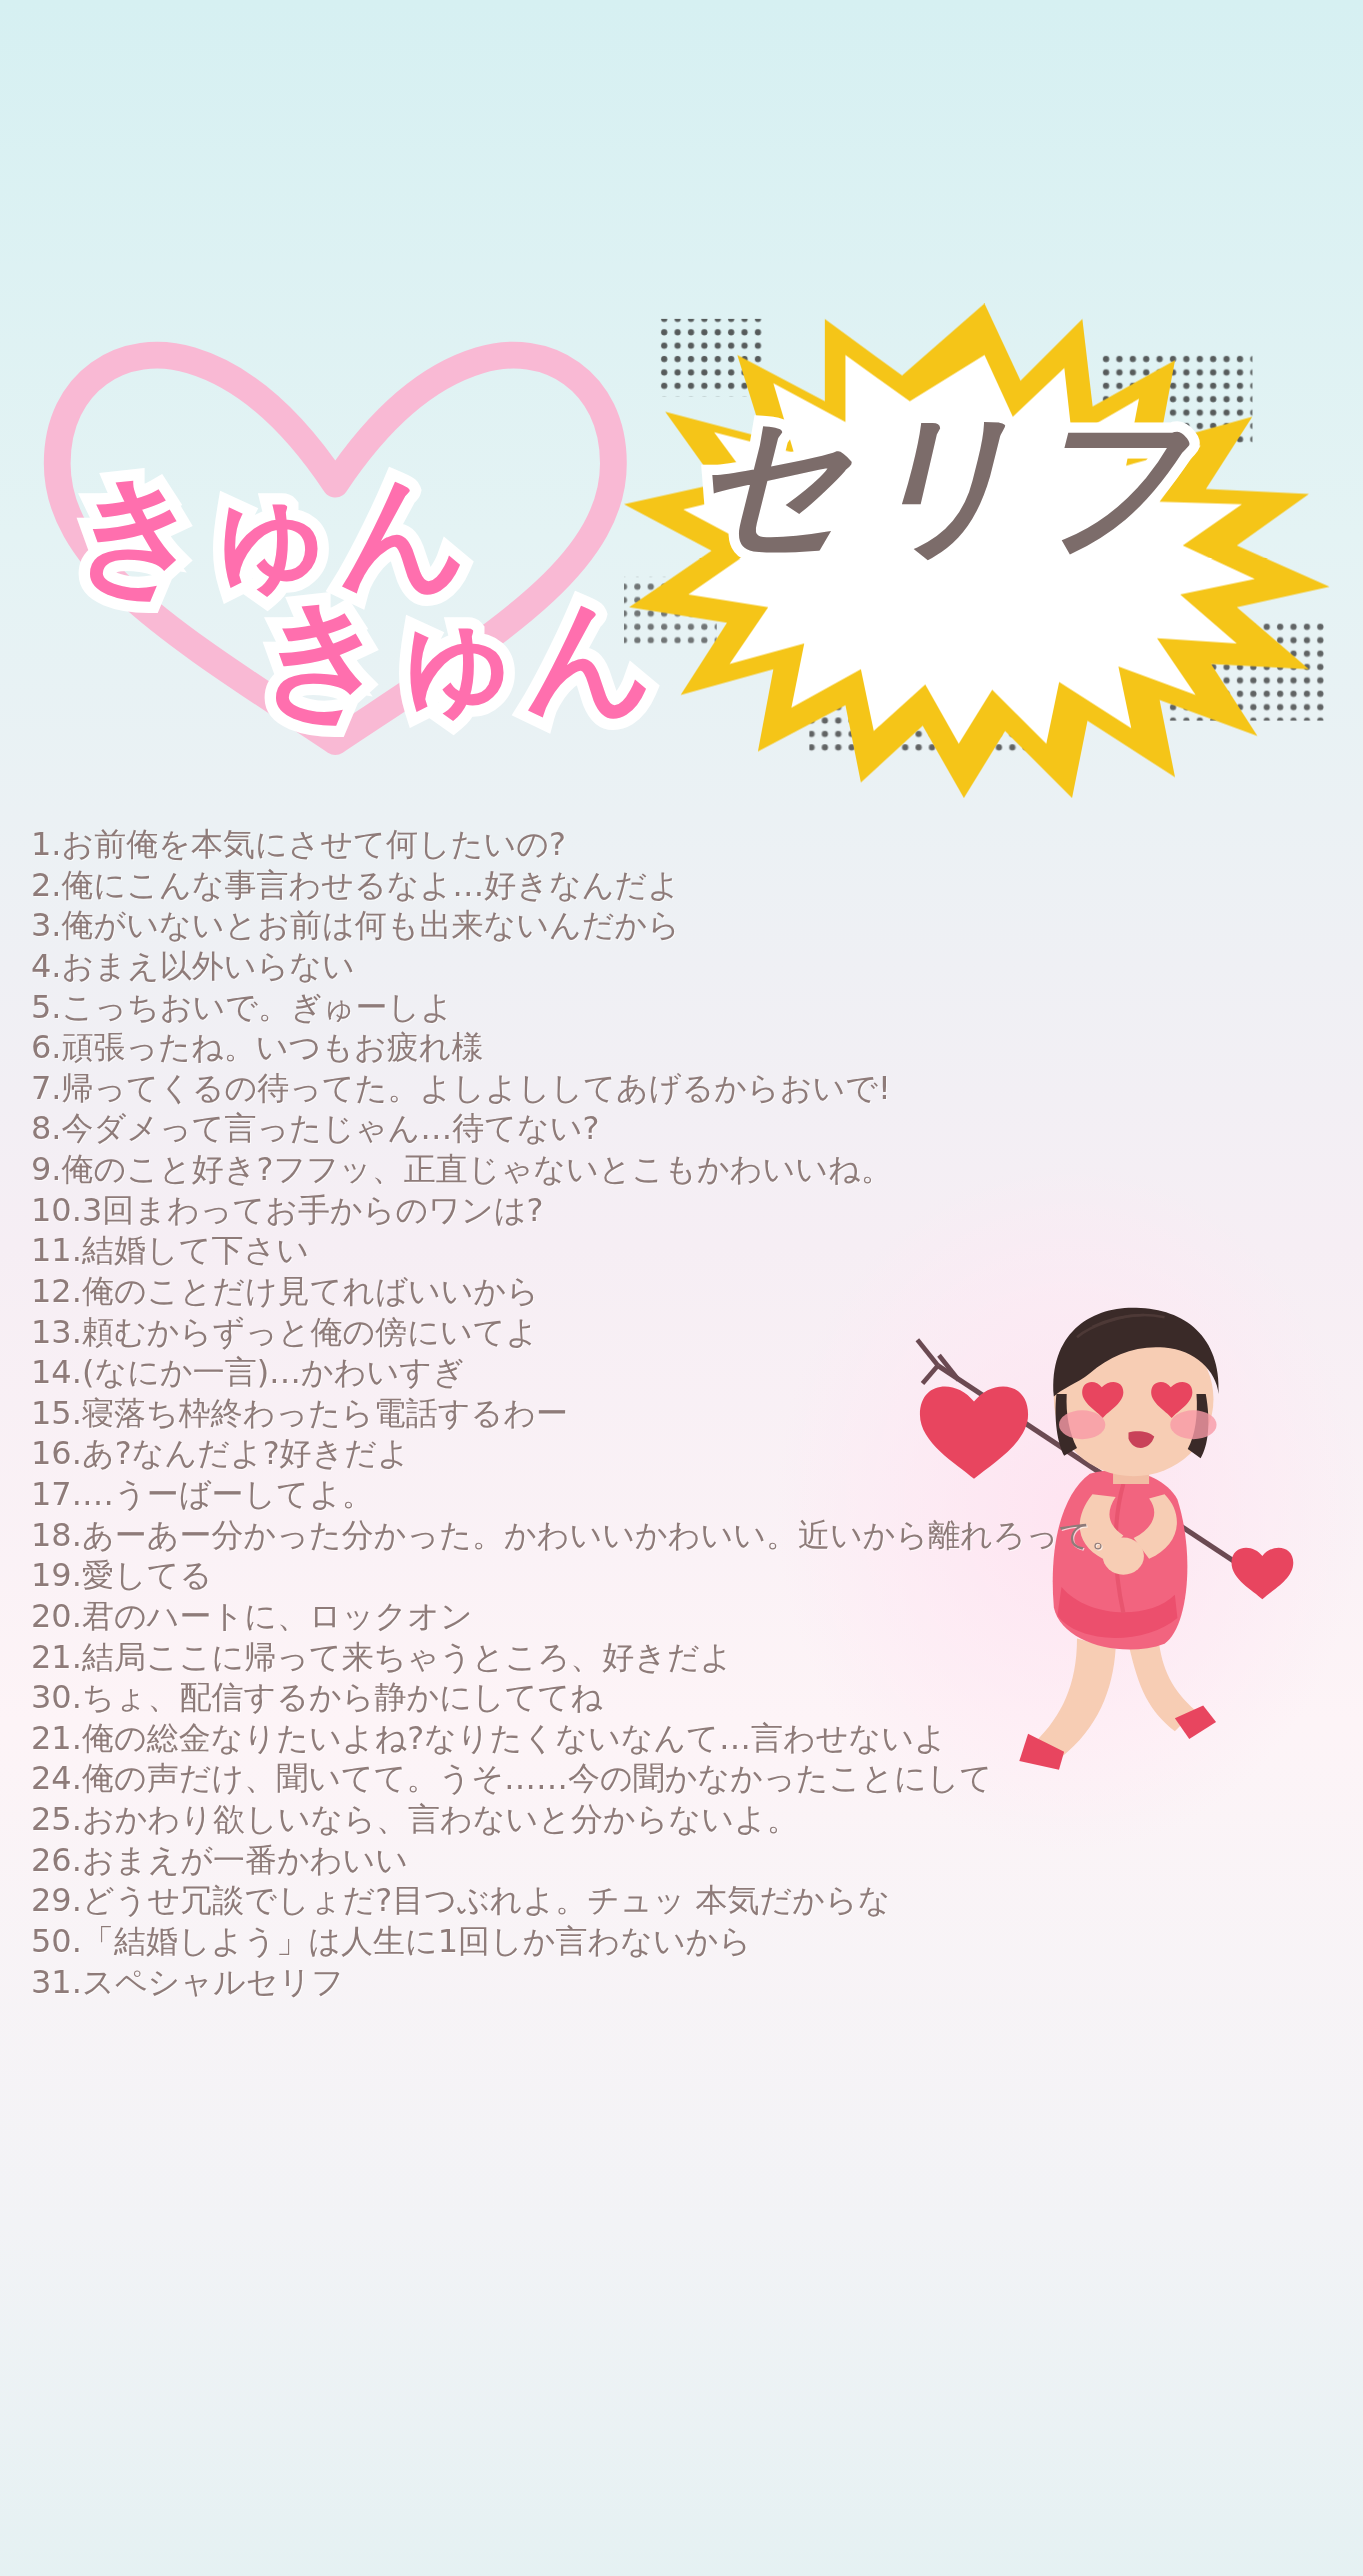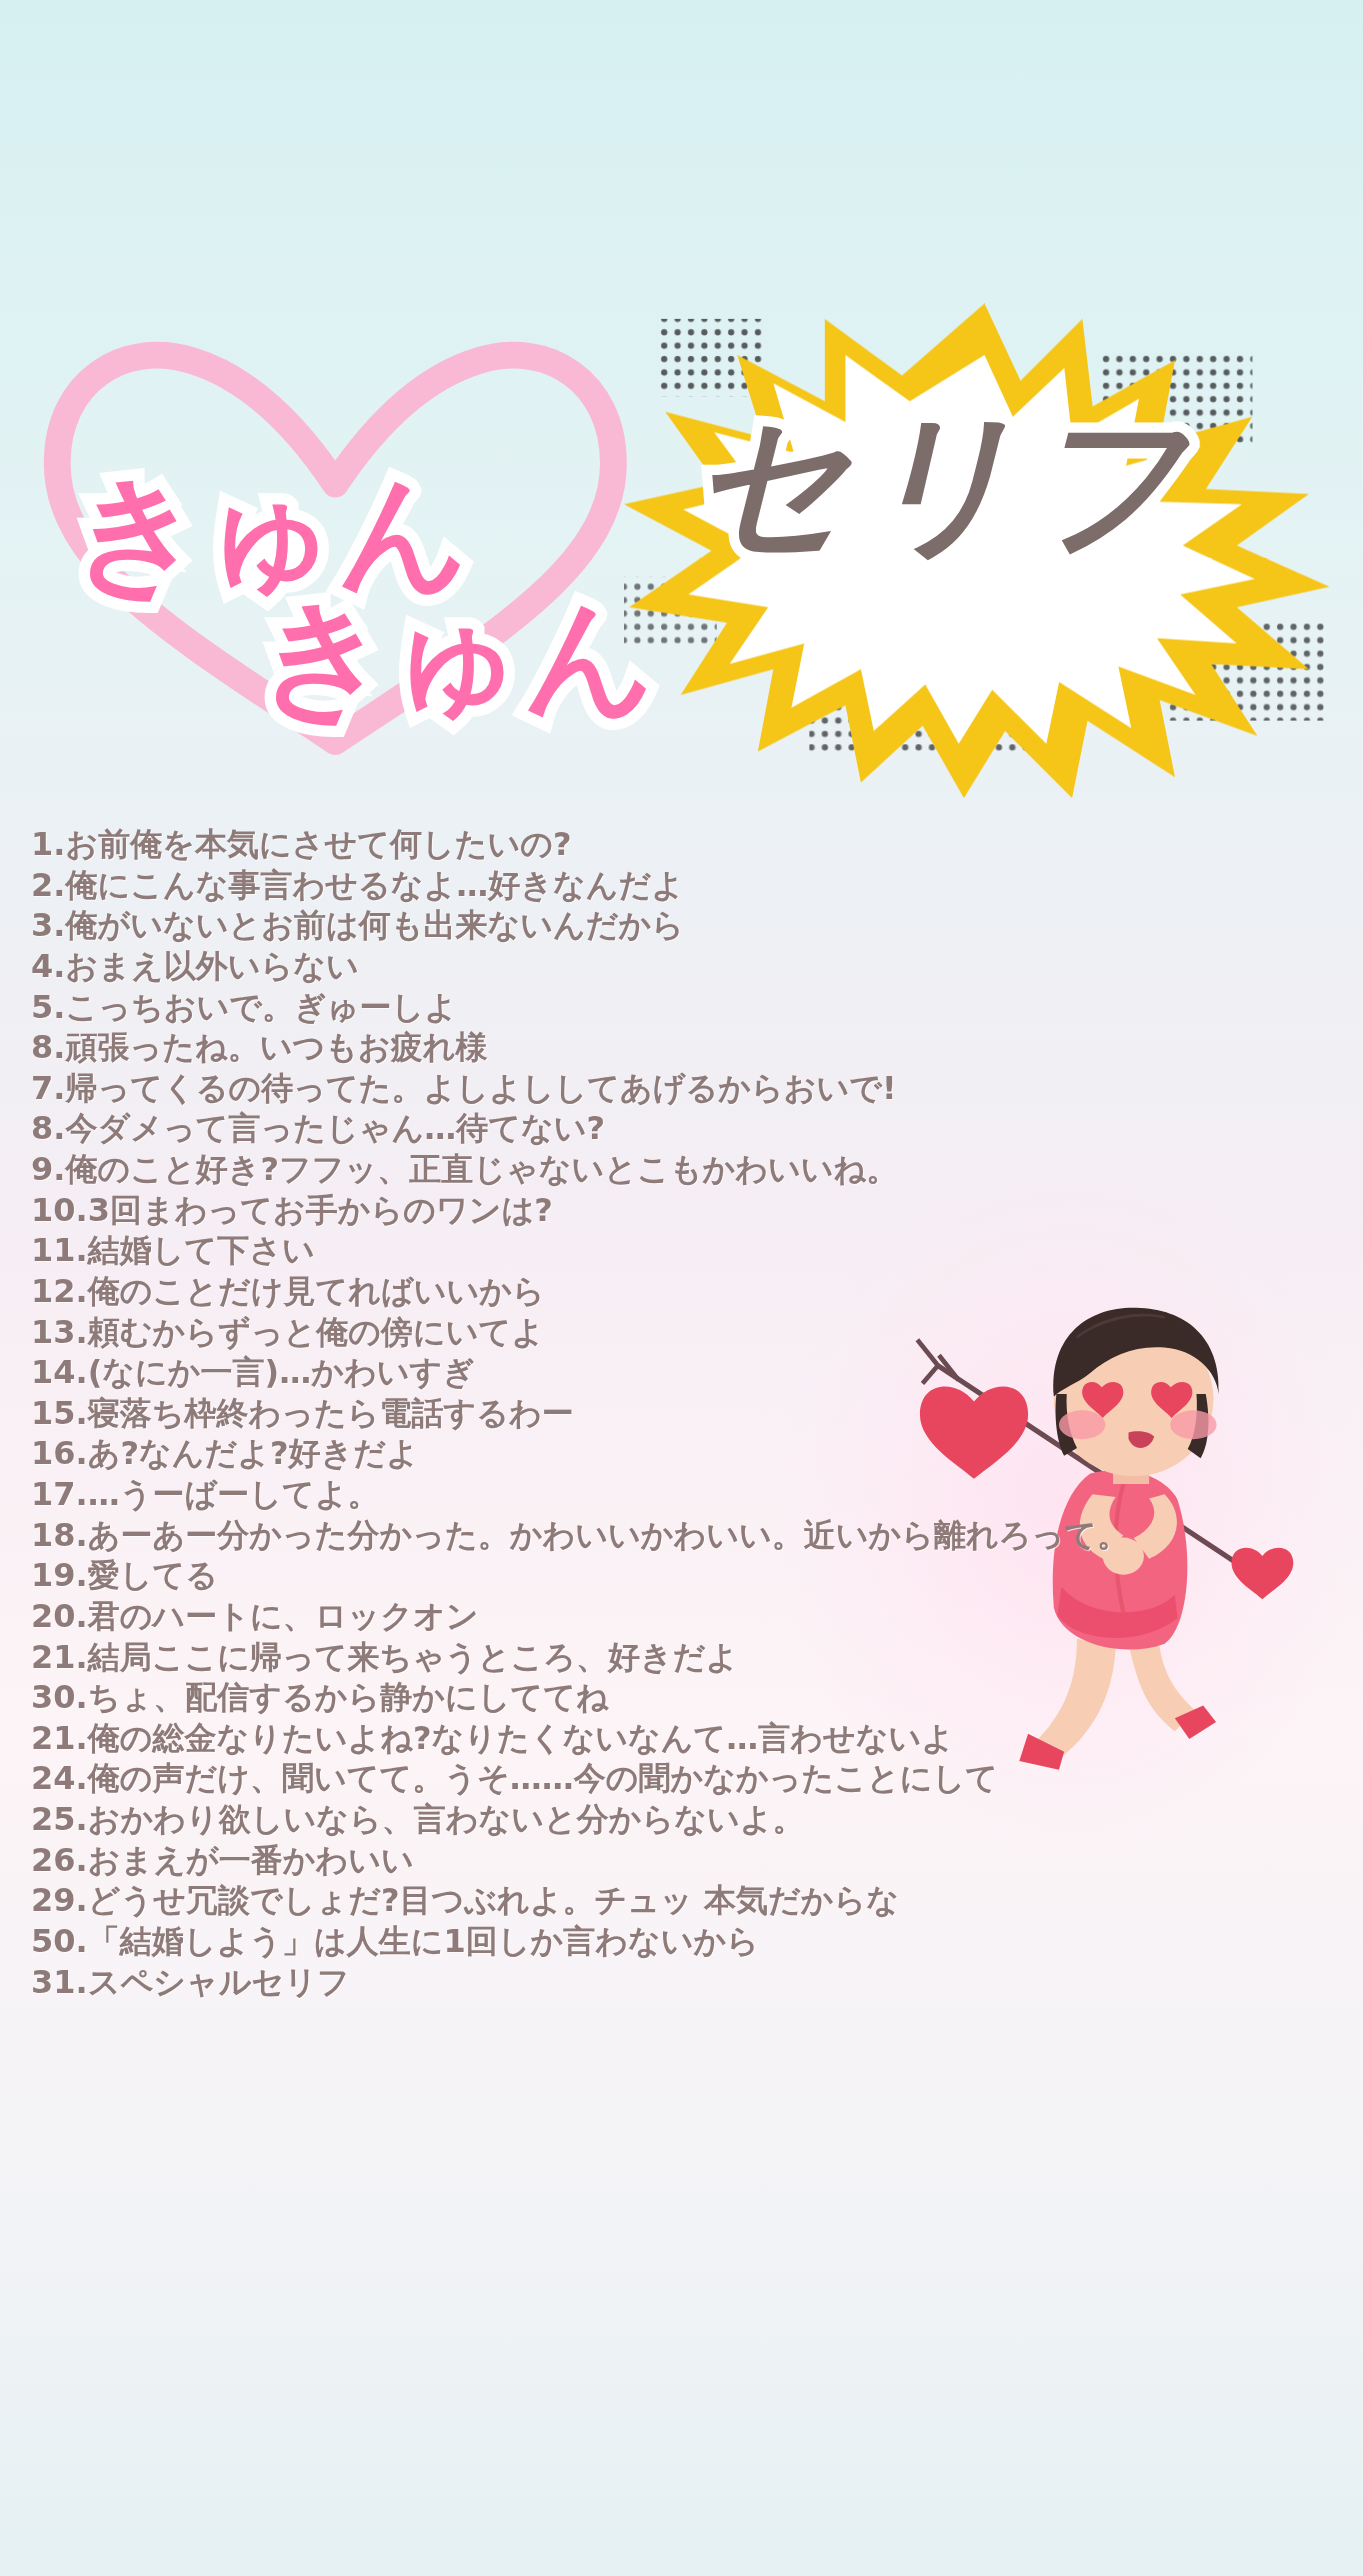--- a/index.html
+++ b/index.html
@@ -43,21 +43,21 @@
 
   
   .list {
     position: absolute;
     left: 31px;
     top: 824px;
     width: 1288px;
   }
   .list-item {
     font-family: "DejaVu Sans", sans-serif;
-    font-weight: bold;
+    font-weight: normal;
     font-size: 32px;
     line-height: 1.27;
     color: #8e7b79;
     letter-spacing: 0px;
     white-space: nowrap;
     text-shadow: 1px 1px 0 rgba(255,255,255,0.7);
   }
 
   
   .illo {
@@ -201,21 +201,21 @@
     <path d="M 430 300 C 445 295, 470 297, 480 308 C 472 335, 440 338, 430 312 Z" fill="#c94259"></path>
   </svg>
 </div>
 
 <div class="list">
   <div class="list-item">1.お前俺を本気にさせて何したいの?</div>
   <div class="list-item">2.俺にこんな事言わせるなよ…好きなんだよ</div>
   <div class="list-item">3.俺がいないとお前は何も出来ないんだから</div>
   <div class="list-item">4.おまえ以外いらない</div>
   <div class="list-item">5.こっちおいで。ぎゅーしよ</div>
-  <div class="list-item">8.頑張ったね。いつもお疲れ様</div>
+  <div class="list-item">6.頑張ったね。いつもお疲れ様</div>
   <div class="list-item">7.帰ってくるの待ってた。よしよししてあげるからおいで!</div>
   <div class="list-item">8.今ダメって言ったじゃん…待てない?</div>
   <div class="list-item">9.俺のこと好き?フフッ、正直じゃないとこもかわいいね。</div>
   <div class="list-item">10.3回まわってお手からのワンは?</div>
   <div class="list-item">11.結婚して下さい</div>
   <div class="list-item">12.俺のことだけ見てればいいから</div>
   <div class="list-item">13.頼むからずっと俺の傍にいてよ</div>
   <div class="list-item">14.(なにか一言)…かわいすぎ</div>
   <div class="list-item">15.寝落ち枠終わったら電話するわー</div>
   <div class="list-item">16.あ?なんだよ?好きだよ</div>

